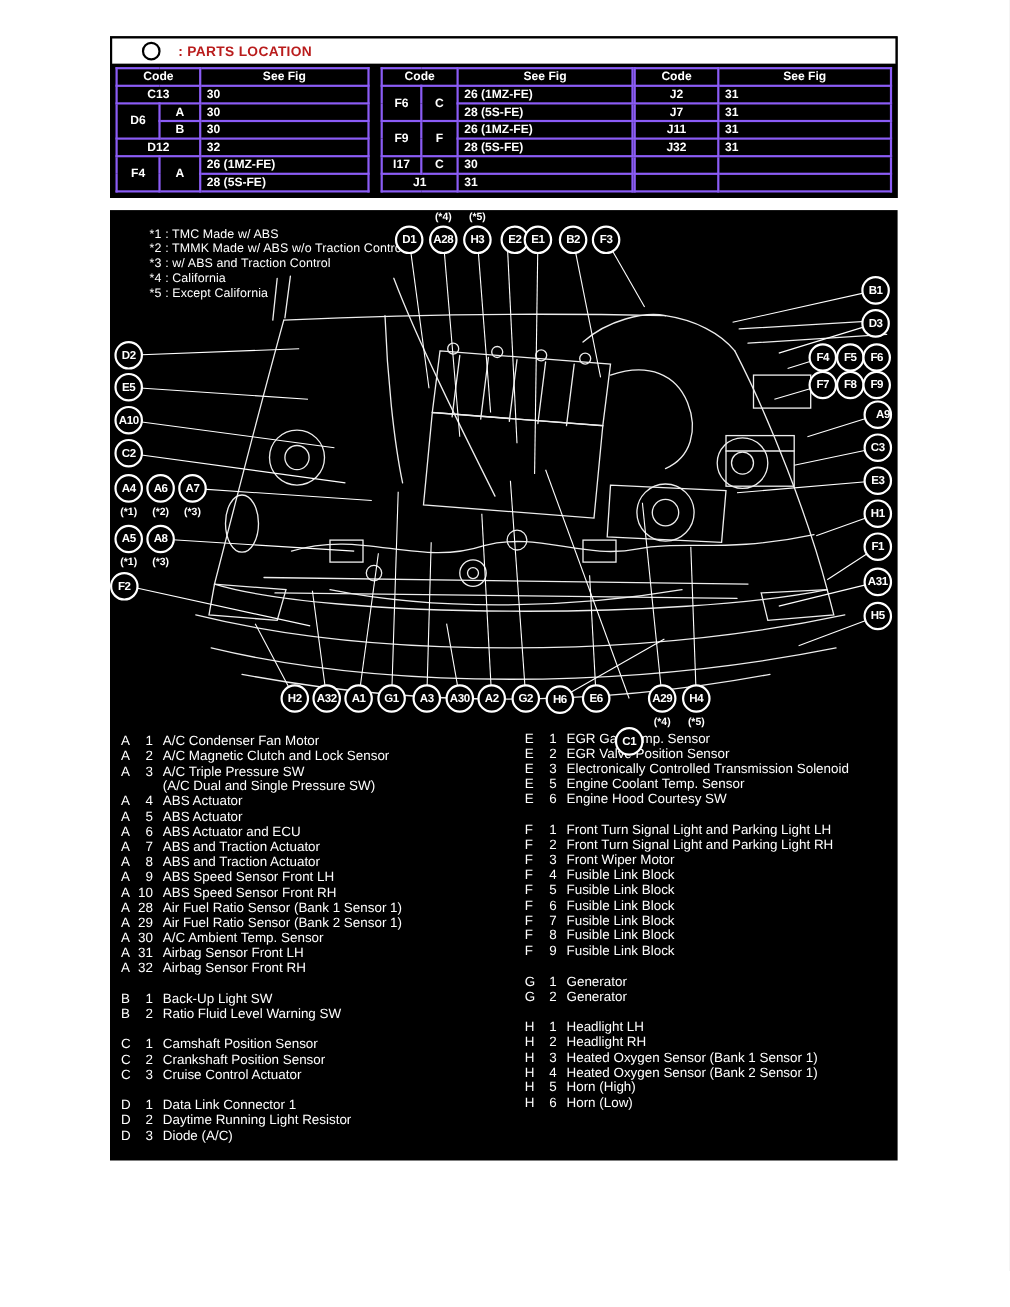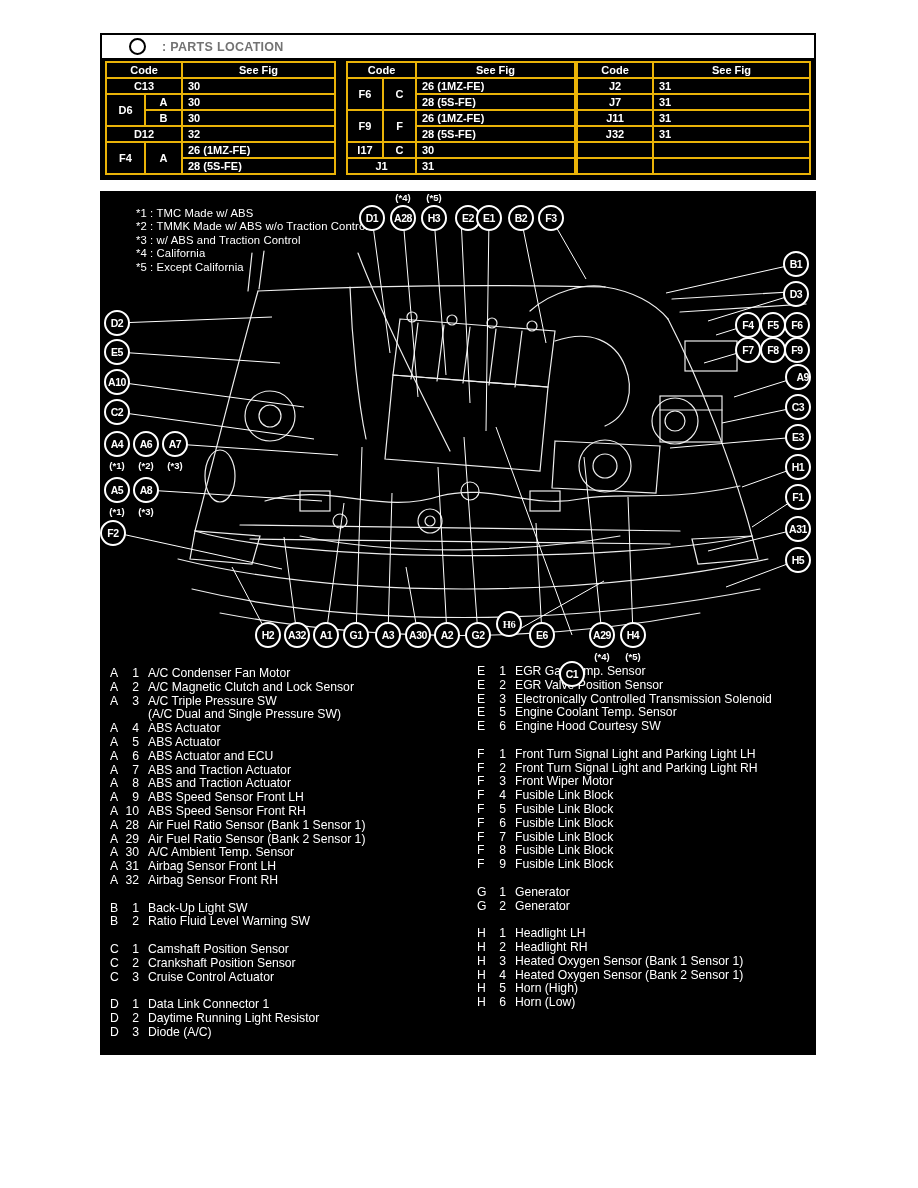--- a/index.html
+++ b/index.html
@@ -4,25 +4,25 @@
 <style>
   html,body{margin:0;padding:0;background:#fff;}
   body{width:918px;height:1188px;position:relative;font-family:"Liberation Sans",sans-serif;}
 
   
   .ref-box{position:absolute;left:100px;top:33px;width:716px;height:147px;
            background:#000;border:2px solid #000;box-sizing:border-box;}
   .pl-header{height:23px;background:#fff;display:flex;align-items:center;}
   .pl-circle{width:13px;height:13px;border:2.5px solid #000;border-radius:50%;
              margin-left:27px;flex:0 0 auto;}
-  .pl-title{font-weight:bold;font-size:12.5px;color:#737373;margin-left:16px;letter-spacing:.3px;}
+  .pl-title{font-weight:bold;font-size:12.5px;color:#b91c1c;margin-left:16px;letter-spacing:.3px;}
   .rt-body{position:relative;height:120px;background:#000;}
   table.rt{position:absolute;top:3px;border-collapse:collapse;table-layout:fixed;
            color:#fff;font-size:11px;font-weight:bold;}
-  .rt th,.rt td{border:2px solid #eab308;height:14px;padding:0;overflow:hidden;
+  .rt th,.rt td{border:2px solid #8b5cf6;height:14px;padding:0;overflow:hidden;
                 white-space:nowrap;font-weight:bold;}
   .rt th{text-align:center;}
   .rt td.c{text-align:center;}
   .rt td.f{text-align:left;padding-left:5px;}
 
   
   .diag{position:absolute;left:100px;top:191px;width:716px;height:864px;
         background:#000;color:#fff;overflow:hidden;}
   .diag svg{position:absolute;left:0;top:0;z-index:1;}
   .notes{position:absolute;left:36px;top:16px;z-index:2;font-size:11.3px;line-height:13.4px;
@@ -484,21 +484,21 @@
       <div class="callout" style="left: 334px; top: 431px;">
         <span class="cnote above"></span>
         <span class="callout-label">A2</span>
         <span class="cnote below"></span>
       </div>
       <div class="callout" style="left: 365px; top: 431px;">
         <span class="cnote above"></span>
         <span class="callout-label">G2</span>
         <span class="cnote below"></span>
       </div>
-      <div class="callout" style="left: 396px; top: 420px; font-family: Liberation Serif, serif;">
+      <div class="callout" style="left: 396px; top: 432px;">
         <span class="cnote above"></span>
         <span class="callout-label">H6</span>
         <span class="cnote below"></span>
       </div>
       <div class="callout" style="left: 429px; top: 431px;">
         <span class="cnote above"></span>
         <span class="callout-label">E6</span>
         <span class="cnote below"></span>
       </div>
       <div class="callout" style="left: 459px; top: 431px; margin-top: 39px;">

